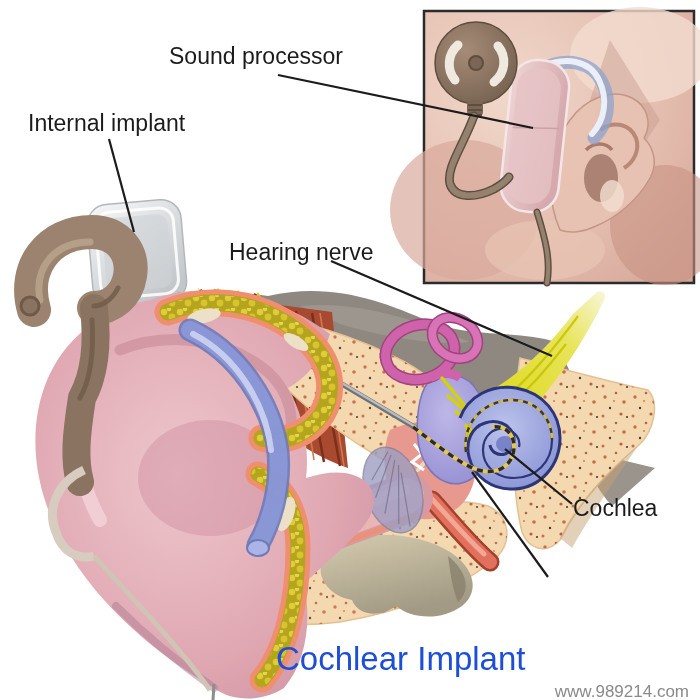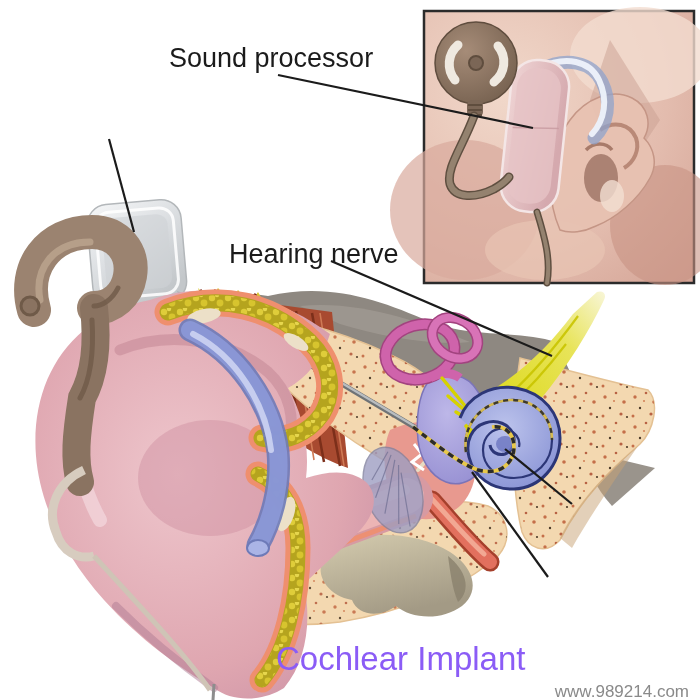--- a/index.html
+++ b/index.html
@@ -2,30 +2,30 @@
 <html><head>
 <meta charset="utf-8">
 <style>
   html,body{margin:0;padding:0;background:#ffffff;}
   .canvas{
     position:relative;width:700px;height:700px;background:#ffffff;overflow:hidden;
     font-family:"Liberation Sans", sans-serif;
   }
   .art{position:absolute;left:0;top:0;}
   .label{
-    position:absolute;color:#1b1b1b;font-size:27px;line-height:1.05;
+    position:absolute;color:#1b1b1b;font-size:23px;line-height:1.05;
     white-space:nowrap;letter-spacing:0px;
   }
   .label-sound{left:169px;top:44px;}
   .label-implant{left:28px;top:111px;}
   .label-nerve{left:229px;top:240px;}
   .label-cochlea{left:573px;top:496px;}
   .label-electrode{left:548px;top:562px;}
   .title{
-    position:absolute;left:276px;top:640px;color:#8b5cf6;font-size:33px;white-space:nowrap;
+    position:absolute;left:276px;top:640px;color:#1d4ed8;font-size:33px;white-space:nowrap;
   }
   .watermark{
     position:absolute;right:11px;top:682px;color:#8a8a8a;font-size:17px;white-space:nowrap;
   }
 </style>
 </head>
 <body>
 
 <div class="canvas">
 
@@ -289,18 +289,20 @@
     <g stroke="#1b1b1b" stroke-width="2.2" fill="none">
       <line x1="278" y1="75" x2="533" y2="128"></line>
       <line x1="109" y1="139" x2="134" y2="232"></line>
       <line x1="331" y1="261" x2="552" y2="356"></line>
       <line x1="505" y1="449" x2="572" y2="504"></line>
       <line x1="472" y1="472" x2="548" y2="577"></line>
     </g>
   </svg>
 
   <div class="label label-sound">Sound processor</div>
+  <div class="label label-implant">Internal implant</div>
   <div class="label label-nerve">Hearing nerve</div>
+  <div class="label label-cochlea">Cochlea</div>
 
   <div class="title">Cochlear Implant</div>
 
   <div class="watermark">www.989214.com</div>
 </div>
 
 </body></html>

